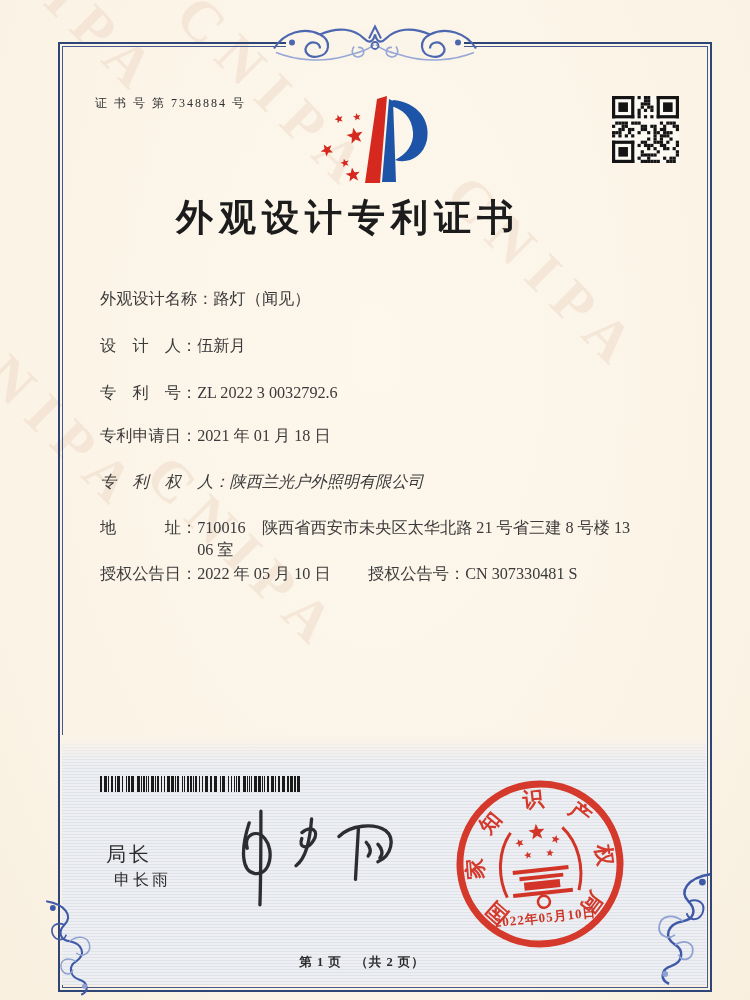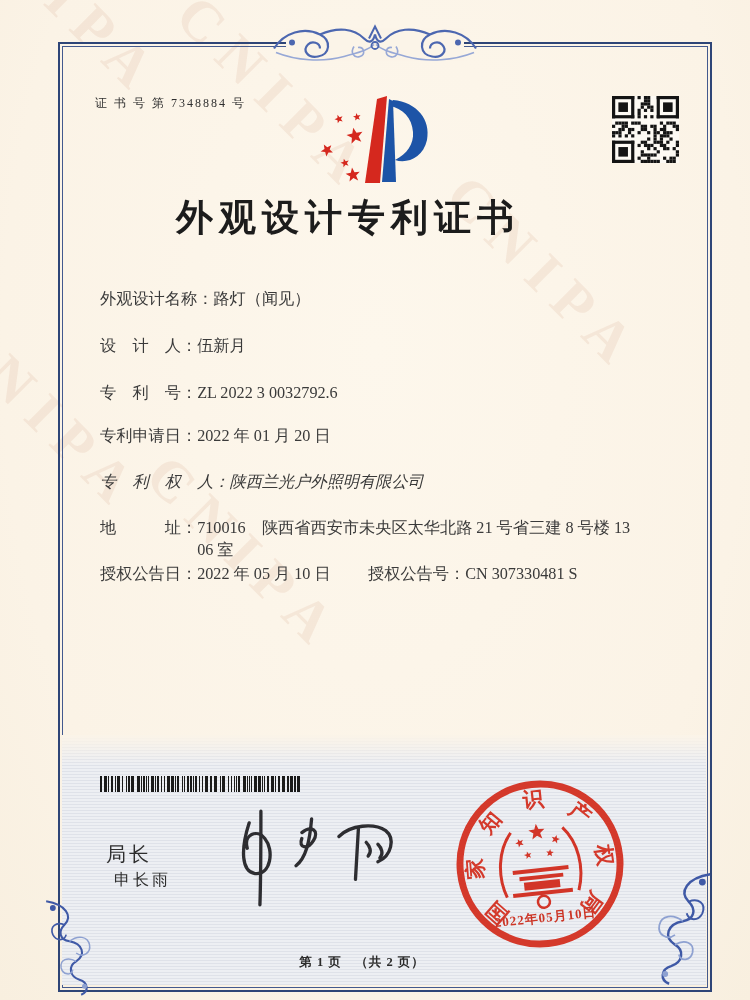--- a/index.html
+++ b/index.html
@@ -238,21 +238,21 @@
   <div class="row" style="top:288px;">
     <span class="flabel">外观设计名称：</span><span>路灯（闻见）</span>
   </div>
   <div class="row" style="top:335px;">
     <span class="flabel">设　计　人：</span><span>伍新月</span>
   </div>
   <div class="row" style="top:382px;">
     <span class="flabel">专　利　号：</span><span>ZL 2022 3 0032792.6</span>
   </div>
   <div class="row" style="top:425px;">
-    <span class="flabel">专利申请日：</span><span>2022 年 01 月 20 日</span>
+    <span class="flabel">专利申请日：</span><span>2021 年 01 月 18 日</span>
   </div>
   <div class="row" style="top:471px;font-style:italic;">
     <span class="flabel">专　利　权　人：</span><span>陕西兰光户外照明有限公司</span>
   </div>
   <div class="row" style="top:517px;">
     <span class="flabel" style="vertical-align:top;margin-top:20px;">地　　　址：</span><span class="addr-lines"><span style="display:block;text-align:right;">710016　陕西省西安市未央区太华北路 21 号省三建 8 号楼 13</span><span style="display:block;">06 室</span></span>
   </div>
   <div class="row" style="top:563px;width:560px;">
     <span class="flabel">授权公告日：</span><span>2022 年 05 月 10 日</span>
     <span class="grant2"><span class="flabel">授权公告号：</span><span>CN 307330481 S</span></span>

